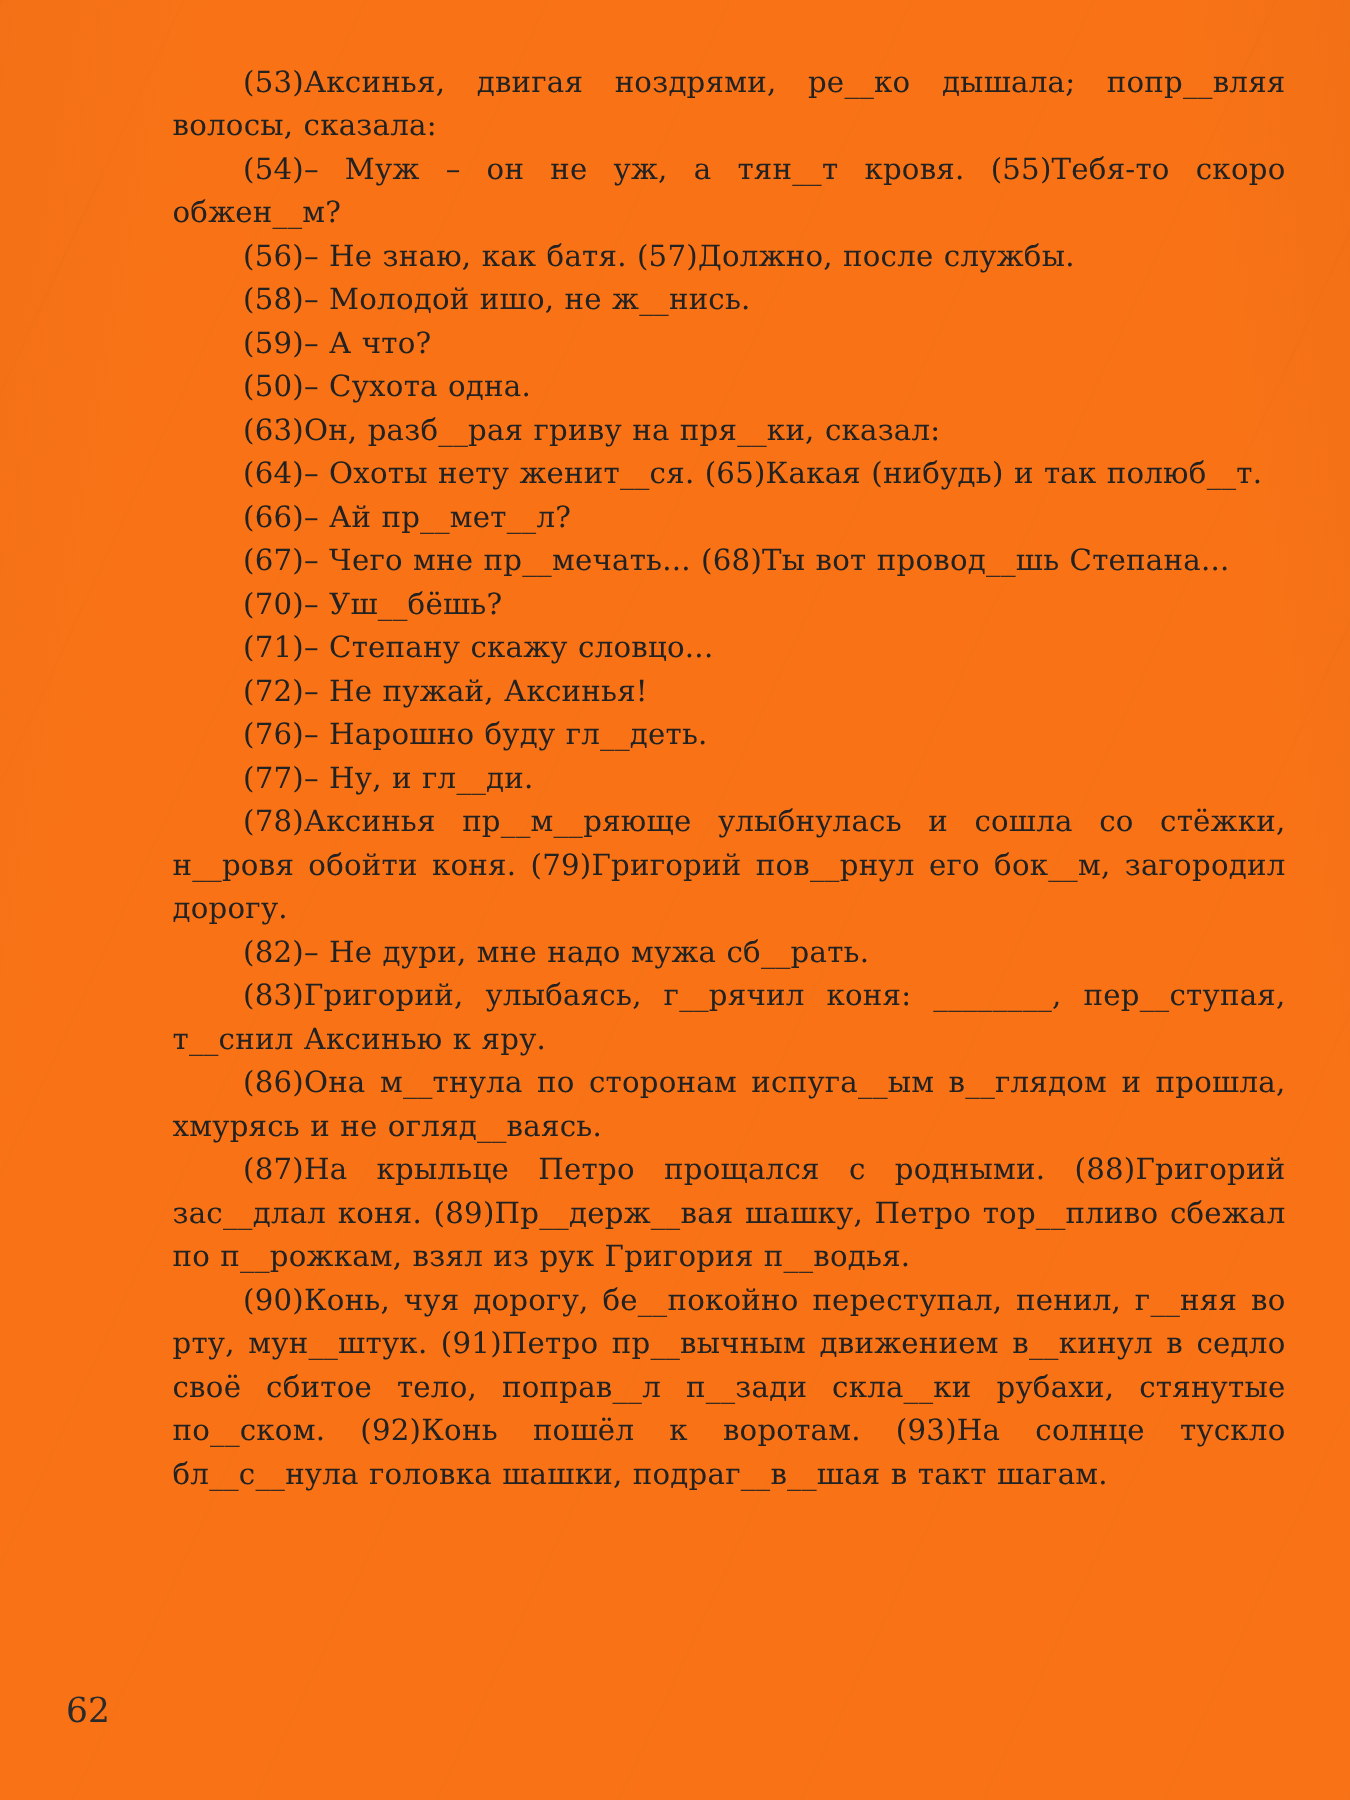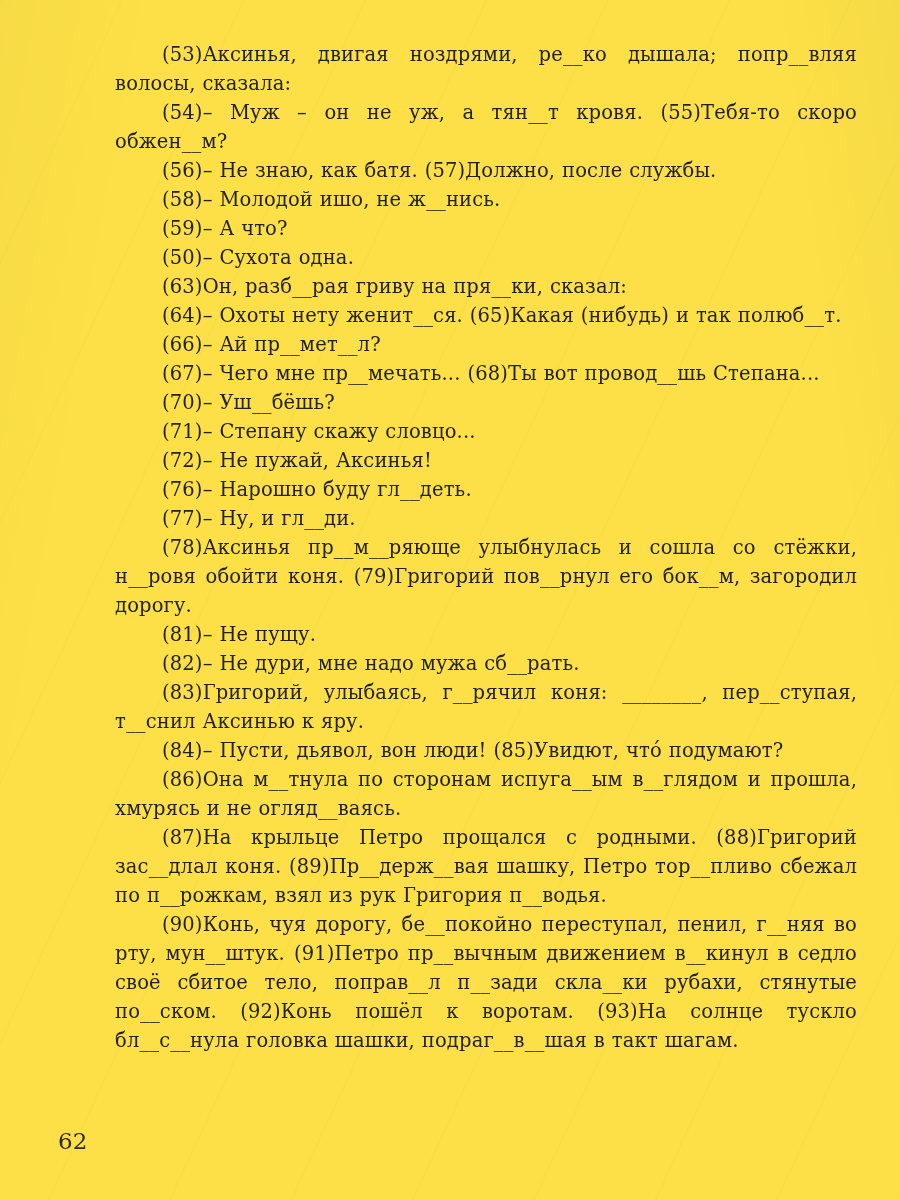--- a/index.html
+++ b/index.html
@@ -4,21 +4,21 @@
 <style>
   html, body {
     margin: 0;
     padding: 0;
     background: #ffffff;
   }
   .page {
     position: relative;
     width: 900px;
     height: 1200px;
-    background: #fde047;
+    background: #f97316;
     overflow: hidden;
     font-family: "DejaVu Serif", serif;
   }
   
   .page::before {
     content: "";
     position: absolute;
     inset: 0;
     background:
       linear-gradient(100deg, rgba(0,0,0,0.022) 0%, rgba(0,0,0,0) 14%),
@@ -38,21 +38,21 @@
     text-indent: 47px;
     text-align: justify;
     font-size: 19.5px;
     line-height: 29px;
     color: #222222;
     letter-spacing: 0.15px;
     word-spacing: 0.5px;
   }
   .page-number {
     position: absolute;
-    left: 58px;
+    left: 44px;
     top: 1128px;
     font-size: 23px;
     color: #2b2b2b;
   }
 </style>
 </head>
 <body>
 
 <div class="page">
   <div class="text-block">
@@ -65,22 +65,20 @@
       <p>(63)Он, разб__рая гриву на пря__ки, сказал:</p>
       <p>(64)– Охоты нету женит__ся. (65)Какая (нибудь) и так полюб__т.</p>
       <p>(66)– Ай пр__мет__л?</p>
       <p>(67)– Чего мне пр__мечать... (68)Ты вот провод__шь Степана...</p>
       <p>(70)– Уш__бёшь?</p>
       <p>(71)– Степану скажу словцо...</p>
       <p>(72)– Не пужай, Аксинья!</p>
       <p>(76)– Нарошно буду гл__деть.</p>
       <p>(77)– Ну, и гл__ди.</p>
       <p>(78)Аксинья пр__м__ряюще улыбнулась и сошла со стёжки, н__ровя обойти коня. (79)Григорий пов__рнул его бок__м, загородил дорогу.</p>
-      <p>(81)– Не пущу.</p>
       <p>(82)– Не дури, мне надо мужа сб__рать.</p>
       <p>(83)Григорий, улыбаясь, г__рячил коня: ________, пер__ступая, т__снил Аксинью к яру.</p>
-      <p>(84)– Пусти, дьявол, вон люди! (85)Увидют, что́ подумают?</p>
       <p>(86)Она м__тнула по сторонам испуга__ым в__глядом и прошла, хмурясь и не огляд__ваясь.</p>
       <p>(87)На крыльце Петро прощался с родными. (88)Григорий зас__длал коня. (89)Пр__держ__вая шашку, Петро тор__пливо сбежал по п__рожкам, взял из рук Григория п__водья.</p>
       <p>(90)Конь, чуя дорогу, бе__покойно переступал, пенил, г__няя во рту, мун__штук. (91)Петро пр__вычным движением в__кинул в седло своё сбитое тело, поправ__л п__зади скла__ки рубахи, стянутые по__ском. (92)Конь пошёл к воротам. (93)На солнце тускло бл__с__нула головка шашки, подраг__в__шая в такт шагам.</p>
     </div>
   <div class="page-number">62</div>
 </div>
 
 </body></html>

